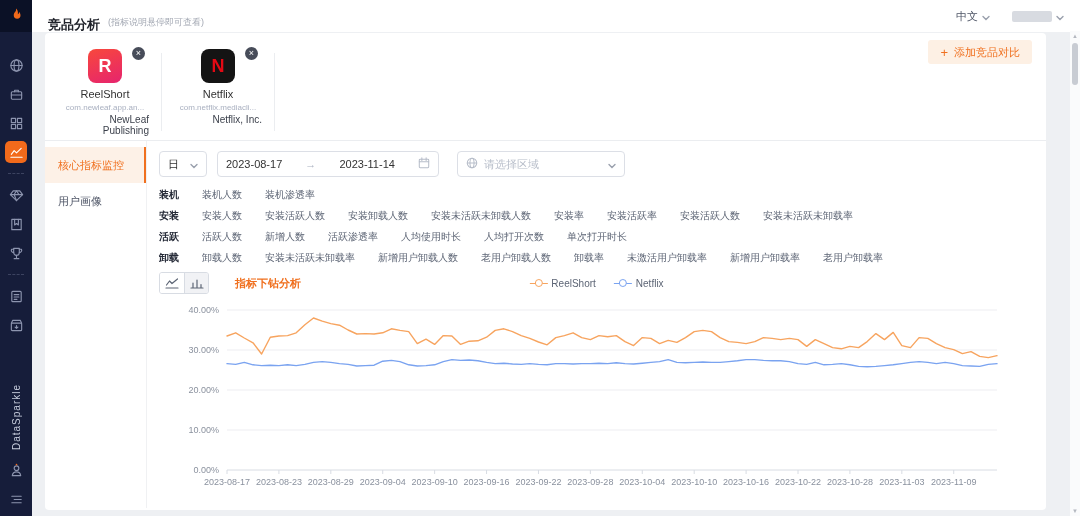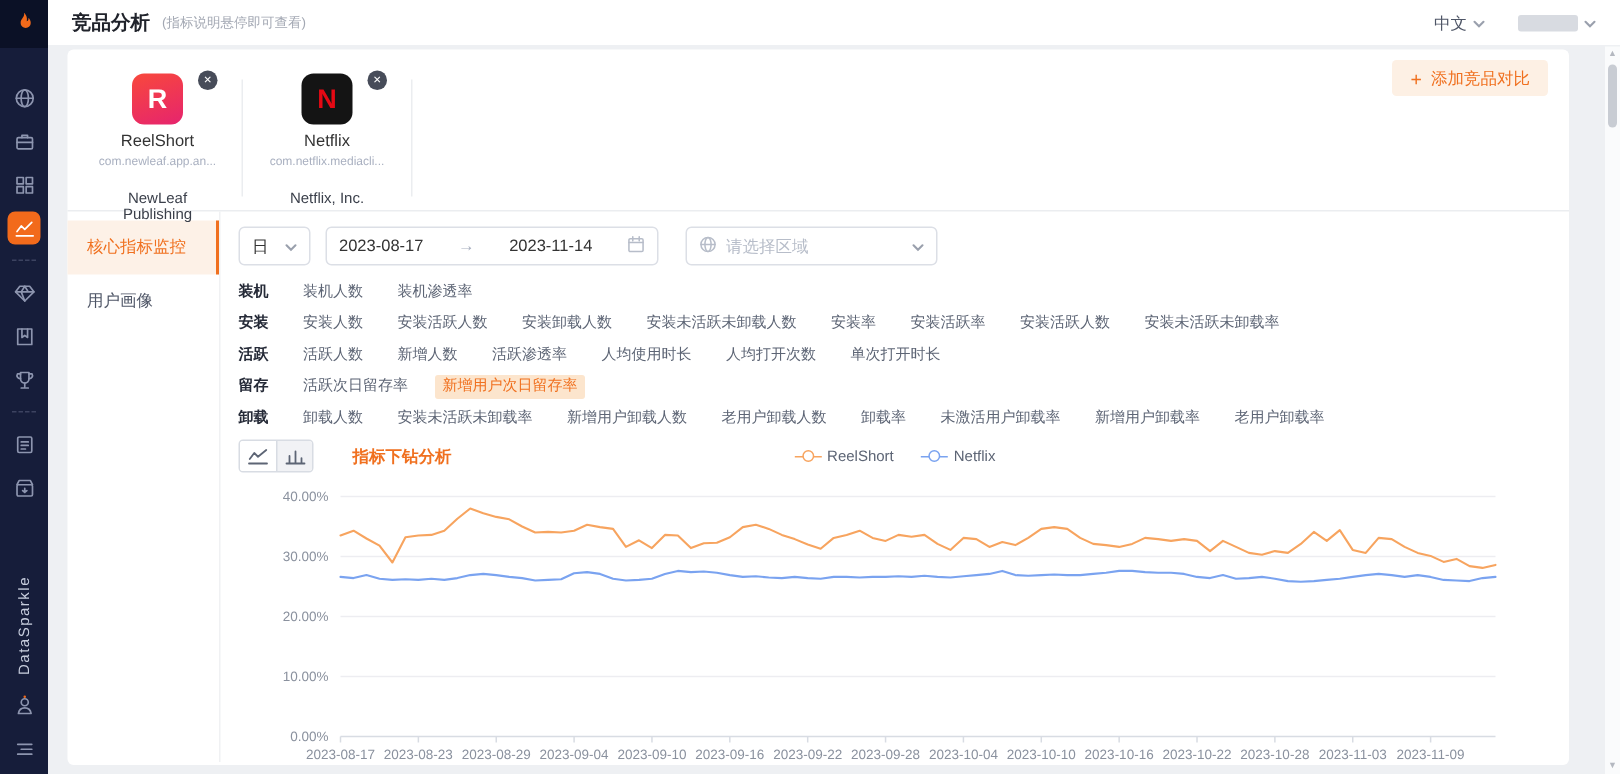--- a/index.html
+++ b/index.html
@@ -15,21 +15,21 @@
   .side-icon{width:22px;height:22px;border-radius:5px;display:flex;align-items:center;justify-content:center;
              color:#8d95af;cursor:pointer;}
   .side-icon svg{width:15px;height:15px;fill:none;stroke:currentColor;stroke-width:1.2;stroke-linecap:round;stroke-linejoin:round;}
   .side-icon.active{background:#f26a1b;color:#ffffff;}
   .side-divider{width:16px;border-top:1px dashed #3c4360;margin:3px 0;}
   .side-bottom{margin-top:auto;display:flex;flex-direction:column;align-items:center;gap:9px;padding-bottom:6px;}
   .brand-vert{writing-mode:vertical-rl;transform:rotate(180deg);color:#c7cddd;font-size:10px;letter-spacing:1px;}
 
   
   .topbar{position:absolute;left:32px;top:0;width:1048px;height:30px;background:#ffffff;
-          display:flex;align-items:center;padding:0 16px;}
+          display:flex;padding:16px 16px;}
   .tb-title{font-size:13px;font-weight:bold;color:#20232b;}
   .tb-sub{font-size:9px;color:#a3a8b3;margin-left:8px;}
   .tb-right{margin-left:auto;display:flex;align-items:center;gap:22px;}
   .tb-lang,.tb-user{display:flex;align-items:center;gap:4px;font-size:11px;color:#4e5566;cursor:pointer;}
   .chev{width:8px;height:8px;}
   .chev svg{width:8px;height:8px;fill:none;stroke:#9aa0ad;stroke-width:1.4;stroke-linecap:round;}
   .user-blur{width:40px;height:11px;background:#d8dbe1;border-radius:2px;}
 
   
   .panel{position:absolute;left:45px;top:33px;width:1001px;height:477px;background:#ffffff;border-radius:4px;}
@@ -39,21 +39,21 @@
   .plus-ic{font-size:13px;line-height:1;}
 
   .apps-row{display:flex;align-items:flex-start;padding:14px 0 0 16px;height:108px;border-bottom:1px solid #ebedf0;}
   .app-card{position:relative;width:88px;text-align:center;cursor:pointer;}
   .app-close{position:absolute;top:0;right:4px;width:13px;height:13px;border-radius:50%;background:#474c59;color:#fff;
              font-size:9px;line-height:13px;text-align:center;cursor:pointer;}
   .app-ic{width:34px;height:34px;border-radius:8px;margin:2px auto 0;display:flex;align-items:center;justify-content:center;
           font-weight:bold;font-size:18px;}
   .app-name{font-size:11px;color:#333;margin-top:5px;}
   .app-pkg{font-size:8px;color:#a9b0c0;margin-top:3px;white-space:nowrap;overflow:hidden;}
-  .app-pub{font-size:10px;color:#3a3f4a;margin-top:15px;}
+  .app-pub{font-size:10px;color:#3a3f4a;margin-top:2px;text-align:right;}
   .app-sep{width:1px;height:78px;background:#ebedf0;margin:6px 12px 0 12px;}
 
   .panel-body{display:flex;height:367px;}
   .submenu{width:102px;border-right:1px solid #f0f1f3;padding-top:6px;flex-shrink:0;}
   .submenu-item{height:36px;line-height:36px;padding-left:13px;font-size:11px;color:#4e5566;cursor:pointer;}
   .submenu-item.active{background:#fdf1e7;color:#f0701f;border-right:2px solid #f0701f;}
 
   .content{flex:1;padding:10px 12px 0 12px;min-width:0;}
   .filter-row{display:flex;align-items:center;}
   .sel{border:1px solid #dcdfe6;border-radius:4px;height:26px;display:flex;align-items:center;
@@ -290,27 +290,20 @@
             </div>
             <div class="metric-row">
               <span class="cat">活跃</span>
               <div class="tags">
                 <span class="tag">活跃人数</span>
                 <span class="tag">新增人数</span>
                 <span class="tag">活跃渗透率</span>
                 <span class="tag">人均使用时长</span>
                 <span class="tag">人均打开次数</span>
                 <span class="tag">单次打开时长</span>
-              </div>
-            </div>
-            <div class="metric-row">
-              <span class="cat">留存</span>
-              <div class="tags">
-                <span class="tag">活跃次日留存率</span>
-                <span class="tag selected">新增用户次日留存率</span>
               </div>
             </div>
             <div class="metric-row">
               <span class="cat">卸载</span>
               <div class="tags">
                 <span class="tag">卸载人数</span>
                 <span class="tag">安装未活跃未卸载率</span>
                 <span class="tag">新增用户卸载人数</span>
                 <span class="tag">老用户卸载人数</span>
                 <span class="tag">卸载率</span>

